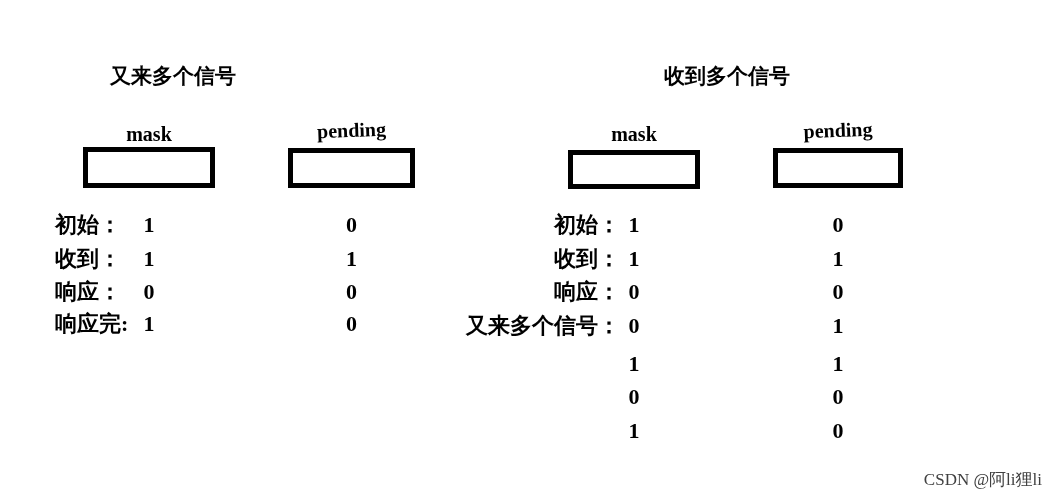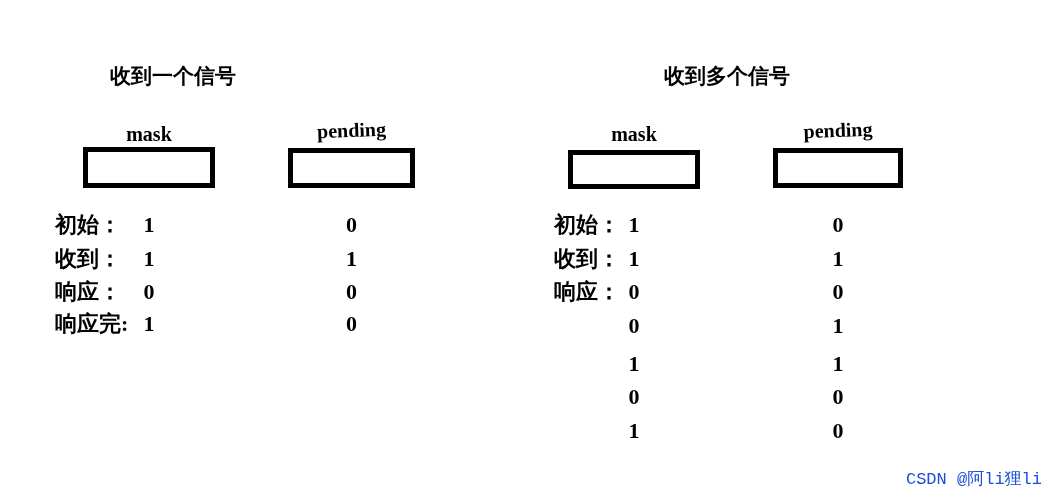--- a/index.html
+++ b/index.html
@@ -77,34 +77,34 @@
   #rrow-1 { top: 246px; }
   #rrow-2 { top: 279px; }
   #rrow-3 { top: 313px; }
   #rrow-4 { top: 351px; }
   #rrow-5 { top: 384px; }
   #rrow-6 { top: 418px; }
 
   .watermark {
     right: 6px;
     top: 469px;
-    font-family: Liberation Mono, monospace;
+    font-family: Liberation Serif, serif;
     font-size: 17px;
     line-height: 22px;
-    color: #1d4ed8;
+    color: #404040;
     white-space: nowrap;
   }
 </style>
 </head>
 <body>
 
 <div class="canvas">
 
   <section>
-    <div class="abs panel-title" id="left-title">收到一个信号</div>
+    <div class="abs panel-title" id="left-title">又来多个信号</div>
 
     <div class="abs col-label" id="left-mask-label">mask</div>
     <div class="abs reg-box" id="left-mask-box"></div>
 
     <div class="abs col-label" id="left-pending-label">pending</div>
     <div class="abs reg-box" id="left-pending-box"></div>
 
     <div class="abs row lrow" id="lrow-0">
       <span class="rlabel">初始：</span>
       <span class="mval">1</span>
@@ -145,20 +145,21 @@
       <span class="rlabel">收到：</span>
       <span class="mval">1</span>
       <span class="pval">1</span>
     </div>
     <div class="abs row rrow" id="rrow-2">
       <span class="rlabel">响应：</span>
       <span class="mval">0</span>
       <span class="pval">0</span>
     </div>
     <div class="abs row rrow" id="rrow-3">
+      <span class="rlabel">又来多个信号：</span>
       <span class="mval">0</span>
       <span class="pval">1</span>
     </div>
     <div class="abs row rrow" id="rrow-4">
       <span class="rlabel"></span>
       <span class="mval">1</span>
       <span class="pval">1</span>
     </div>
     <div class="abs row rrow" id="rrow-5">
       <span class="rlabel"></span>

